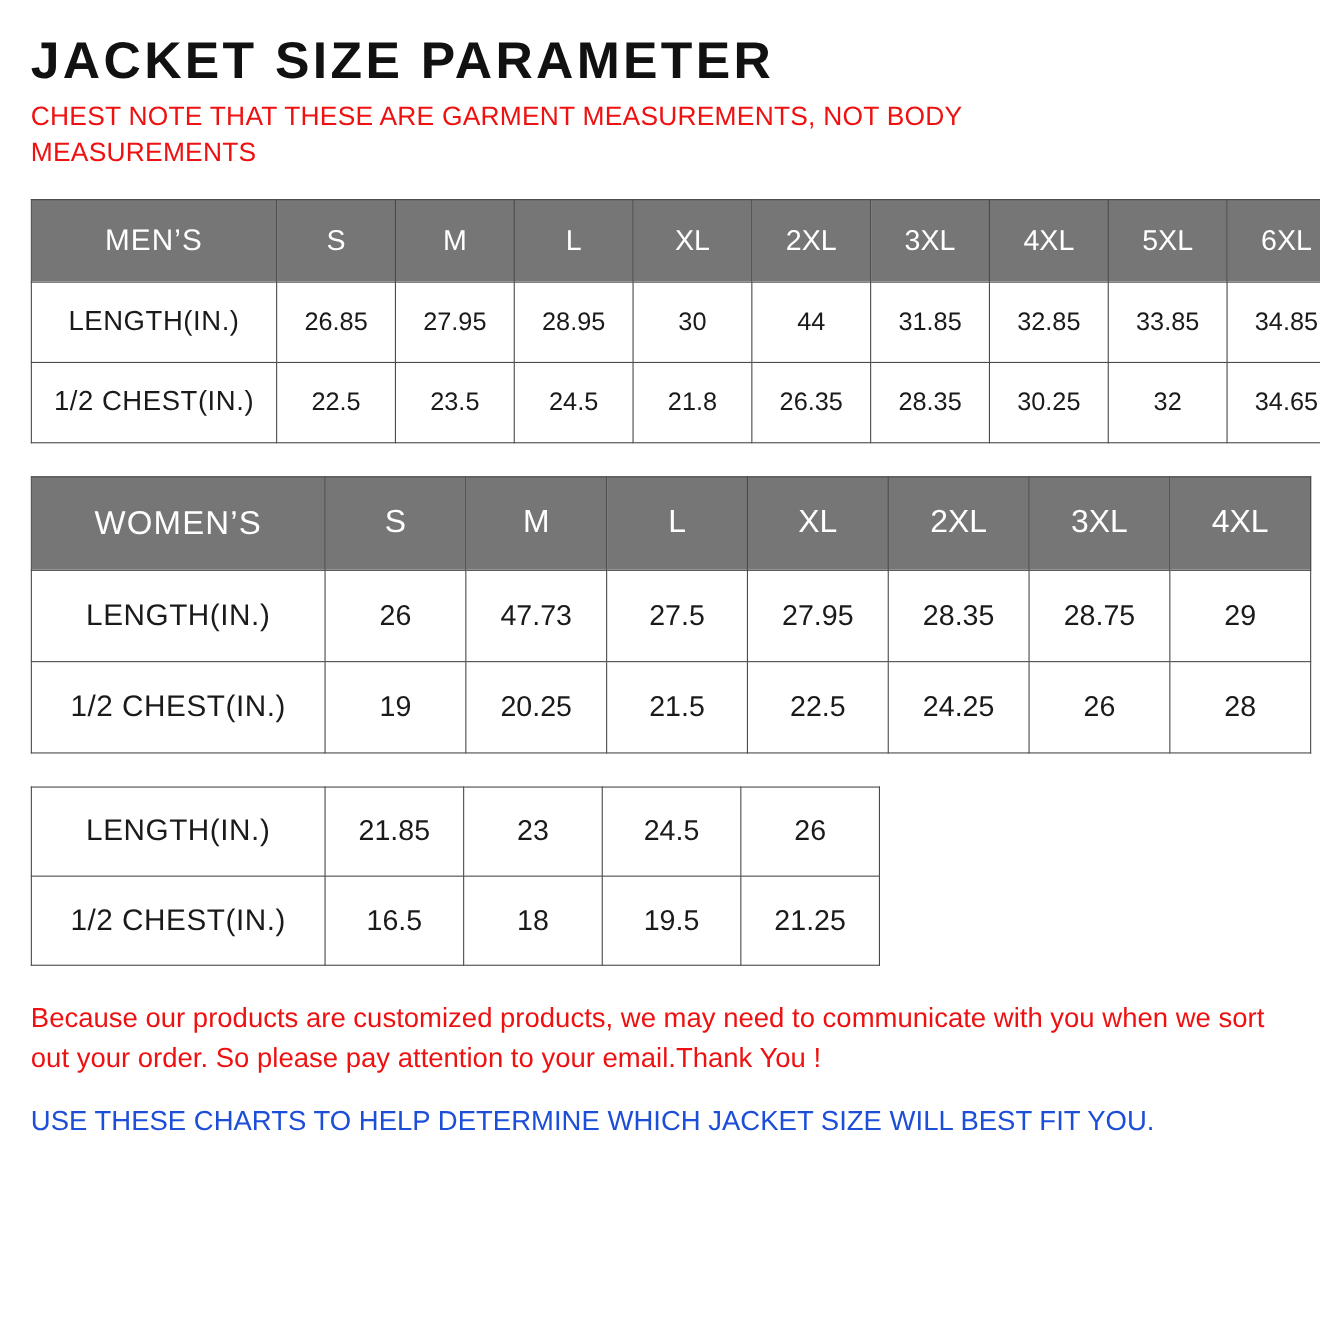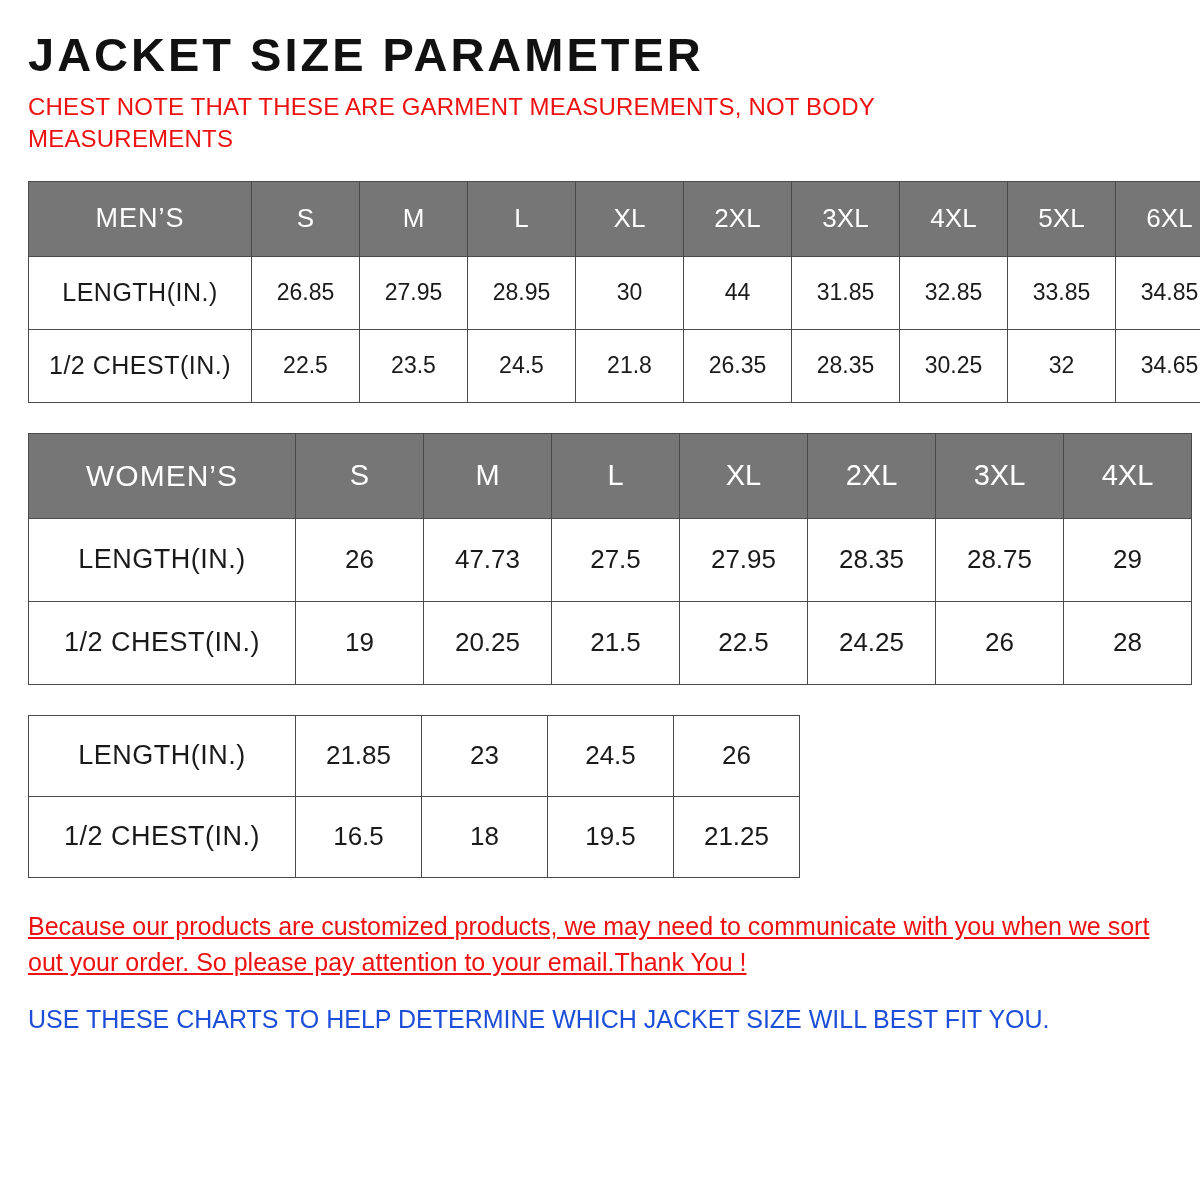--- a/index.html
+++ b/index.html
@@ -96,21 +96,20 @@
   #youth-table tr.header-row td.size-cell { font-size: 29px; }
   #youth-table td.label-cell { font-size: 27px; }
   #youth-table td { font-size: 26px; }
 
   .note-bottom-1 {
     color: #ee1111;
     font-size: 25px;
     line-height: 1.45;
     margin: 6px 0 22px 0;
     max-width: 1130px;
-    text-decoration: underline;
   }
   .note-bottom-2 {
     color: #1d4ed8;
     font-size: 25px;
     line-height: 1.4;
     margin: 0;
     max-width: 1130px;
   }
 </style>
 </head>

